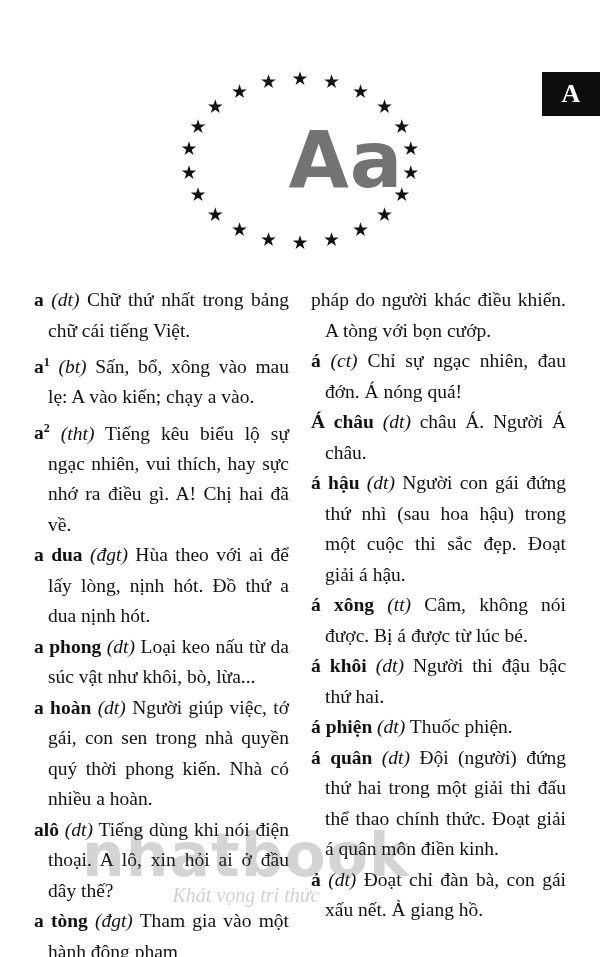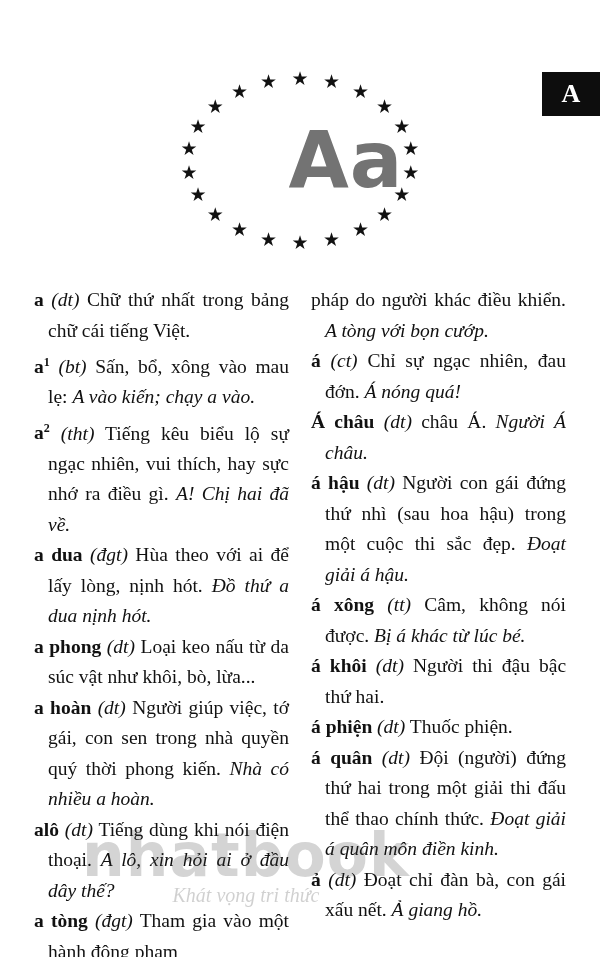--- a/index.html
+++ b/index.html
@@ -109,21 +109,20 @@
   }
   .hw sup {
     font-size: 0.62em;
     font-weight: bold;
     vertical-align: super;
   }
   .pos {
     font-style: italic;
   }
   .ex {
-    font-style: italic;
   }
 
   
   .watermark {
     position: absolute;
     left: 0;
     top: 800px;
     width: 492px;
     height: 130px;
     pointer-events: none;
@@ -193,21 +192,21 @@
         <p class="entry"><span class="hw">a phong</span> <span class="pos">(dt)</span> <span>Loại keo nấu từ da súc vật như khôi, bò, lừa...</span></p>
         <p class="entry"><span class="hw">a hoàn</span> <span class="pos">(dt)</span> <span>Người giúp việc, tớ gái, con sen trong nhà quyền quý thời phong kiến.</span> <span class="ex">Nhà có nhiều a hoàn.</span></p>
         <p class="entry"><span class="hw">alô</span> <span class="pos">(dt)</span> <span>Tiếng dùng khi nói điện thoại.</span> <span class="ex">A lô, xin hỏi ai ở đầu dây thế?</span></p>
         <p class="entry"><span class="hw">a tòng</span> <span class="pos">(đgt)</span> <span>Tham gia vào một hành động phạm</span></p>
       </div>
     <div class="col" id="col-right">
         <p class="entry"><span>pháp do người khác điều khiển.</span> <span class="ex">A tòng với bọn cướp.</span></p>
         <p class="entry"><span class="hw">á</span> <span class="pos">(ct)</span> <span>Chỉ sự ngạc nhiên, đau đớn.</span> <span class="ex">Á nóng quá!</span></p>
         <p class="entry"><span class="hw">Á châu</span> <span class="pos">(dt)</span> <span>châu Á.</span> <span class="ex">Người Á châu.</span></p>
         <p class="entry"><span class="hw">á hậu</span> <span class="pos">(dt)</span> <span>Người con gái đứng thứ nhì (sau hoa hậu) trong một cuộc thi sắc đẹp.</span> <span class="ex">Đoạt giải á hậu.</span></p>
-        <p class="entry"><span class="hw">á xông</span> <span class="pos">(tt)</span> <span>Câm, không nói được.</span> <span class="ex">Bị á khác từ lúc bé.</span></p>
+        <p class="entry"><span class="hw">á xông</span> <span class="pos">(tt)</span> <span>Câm, không nói được.</span> <span class="ex">Bị á được từ lúc bé.</span></p>
         <p class="entry"><span class="hw">á khôi</span> <span class="pos">(dt)</span> <span>Người thi đậu bậc thứ hai.</span></p>
         <p class="entry"><span class="hw">á phiện</span> <span class="pos">(dt)</span> <span>Thuốc phiện.</span></p>
         <p class="entry"><span class="hw">á quân</span> <span class="pos">(dt)</span> <span>Đội (người) đứng thứ hai trong một giải thi đấu thể thao chính thức.</span> <span class="ex">Đoạt giải á quân môn điền kinh.</span></p>
         <p class="entry"><span class="hw">ả</span> <span class="pos">(dt)</span> <span>Đoạt chỉ đàn bà, con gái xấu nết.</span> <span class="ex">Ả giang hồ.</span></p>
       </div>
   </div>
 </div>
 
 <div class="watermark">
   <div class="wm-main">nhatbook</div>

